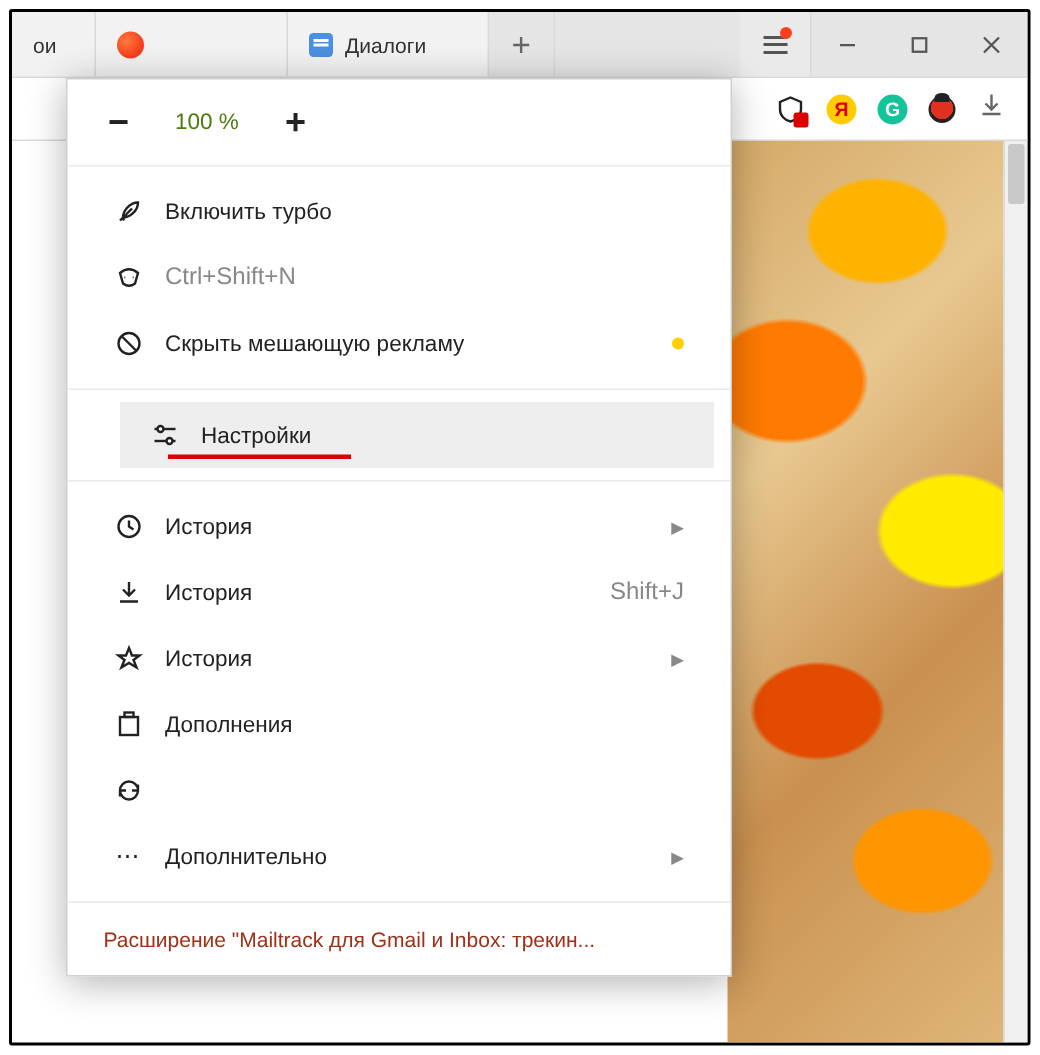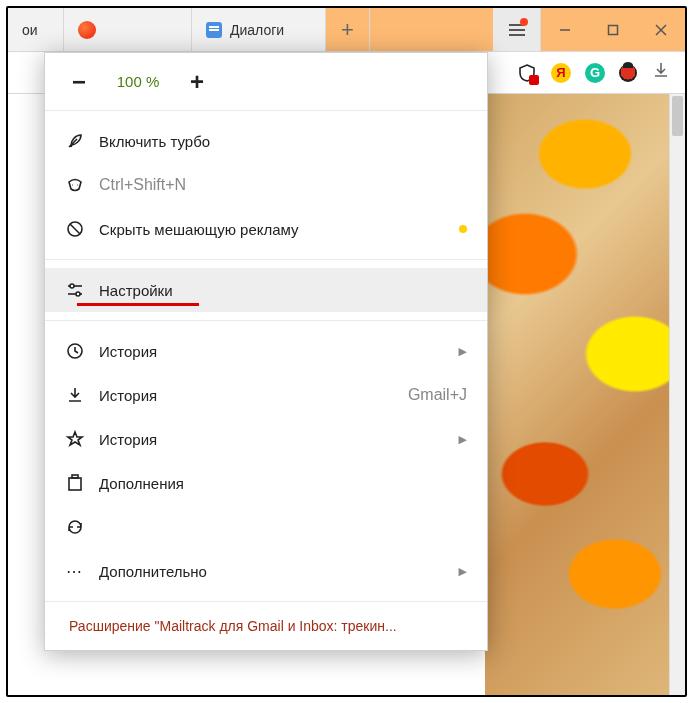--- a/index.html
+++ b/index.html
@@ -15,21 +15,21 @@
 .frame {
   position: absolute;
   top: 6px; left: 6px; right: 6px; bottom: 6px;
   border: 2px solid #000;
   border-radius: 2px;
   background: #fff;
   overflow: hidden;
 }
 .titlebar {
   height: 44px;
-  background: #fdba74;
+  background: #e5e5e5;
   border-bottom: 1px solid #d9d9d9;
   display: flex;
   align-items: stretch;
   position: relative;
 }
 .tab {
   display: flex;
   align-items: center;
   gap: 8px;
   padding: 0 14px;
@@ -127,28 +127,28 @@
 .zoom-row {
   height: 58px; display: flex; align-items: center;
   border-bottom: 1px solid #eaeaea;
   padding: 0 20px;
 }
 .zoom-btn {
   width: 28px; height: 28px; display: flex; align-items: center; justify-content: center;
   font-size: 24px; color: #222; font-weight: bold;
 }
 .zoom-val { flex: 0 0 90px; text-align: center; font-size: 15px; color: #4d7c0f; }
-.menu-section { padding: 8px 0; border-bottom: 1px solid #eaeaea; }
+.menu-section { padding: 8px 11px; border-bottom: 1px solid #eaeaea; }
 .menu-section:last-child { border-bottom: none; }
 .menu-item {
   height: 44px; display: flex; align-items: center;
   padding: 0 20px; gap: 14px;
   font-size: 15px; color: #222;
 }
-.menu-item.hover { background: #eeeeee; position: relative; }
+.menu-item.hover { background: #eeeeee; position: relative; margin-left: 24px; }
 .menu-item.hover::after {
   content: ""; position: absolute; bottom: 6px; left: 32px;
   width: 122px; height: 3px; background: #d00;
 }
 .menu-item .mi-icon { width: 20px; height: 20px; display: flex; align-items: center; justify-content: center; color: #222; }
 .menu-item .mi-label { flex: 1; }
 .menu-item .mi-shortcut { font-size: 16px; color: #888; }
 .menu-item .mi-arrow { color: #888; font-size: 11px; }
 .menu-item .mi-dot { width: 8px; height: 8px; background: #ffcf00; border-radius: 50%; }
 .footer-item { padding: 16px 24px; color: #a03018; font-size: 14px; white-space: nowrap; overflow: hidden; text-overflow: ellipsis; }
@@ -284,21 +284,21 @@
         <span class="mi-label">История</span>
         <span class="mi-arrow">▶</span>
       </div>
       <div class="menu-item">
         <span class="mi-icon">
           <svg class="i" viewBox="0 0 20 20">
               <path d="M10 3 V12 M6 8 L10 12 L14 8 M4 16 H16"></path>
             </svg>
         </span>
         <span class="mi-label">История</span>
-        <span class="mi-shortcut">Gmail+J</span>
+        <span class="mi-shortcut">Shift+J</span>
       </div>
       <div class="menu-item">
         <span class="mi-icon">
           <svg class="i" viewBox="0 0 20 20">
               <path d="M10 3 L12 8 L17 8 L13 11 L15 16 L10 13 L5 16 L7 11 L3 8 L8 8 Z"></path>
             </svg>
         </span>
         <span class="mi-label">История</span>
         <span class="mi-arrow">▶</span>
       </div>

